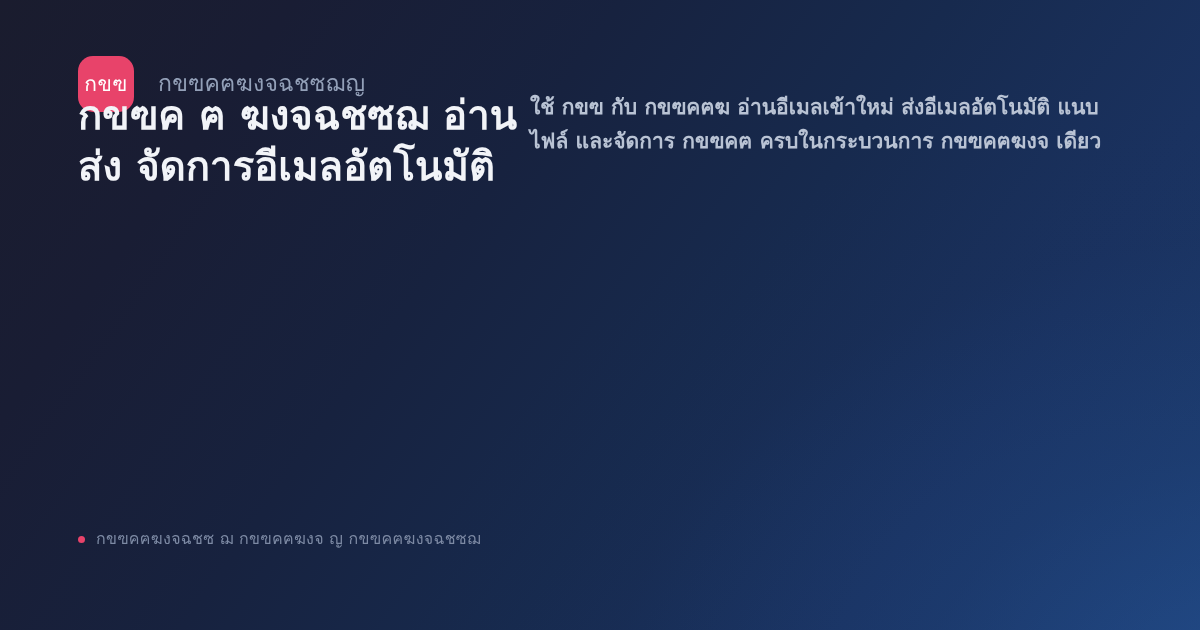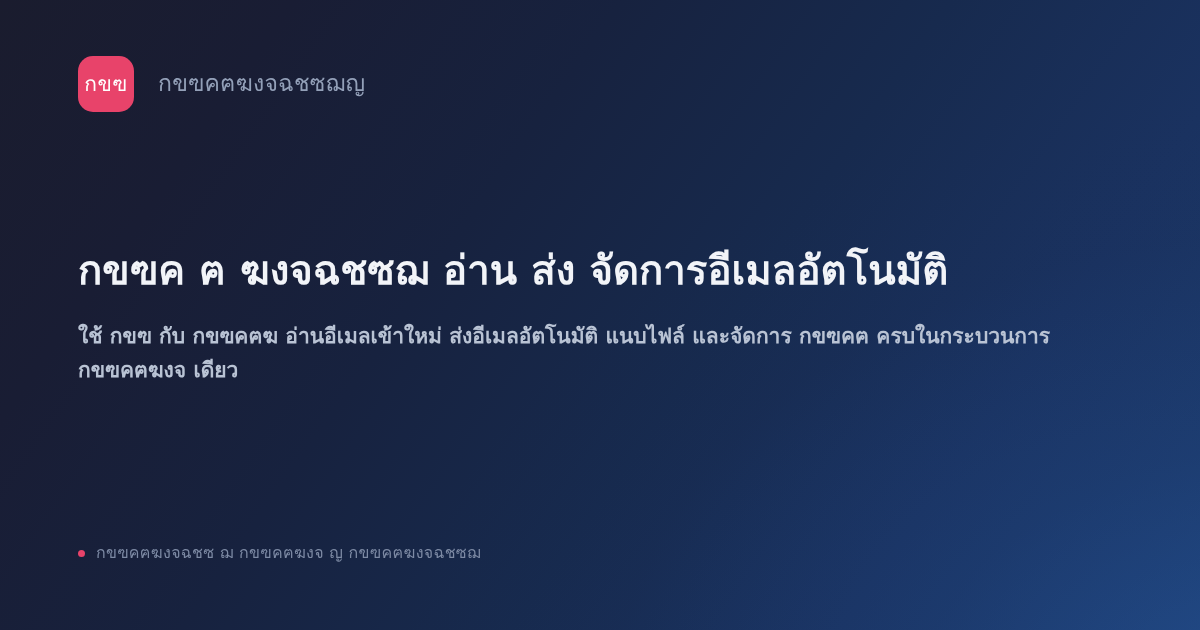--- a/index.html
+++ b/index.html
@@ -83,21 +83,21 @@
     line-height: 1.2;
     color: #93a0b8;
     letter-spacing: 0.2px;
     white-space: nowrap;
   }
 
   
   .content-block {
     flex: 1 1 auto;
     display: flex;
-    flex-direction: column;
+    flex-direction: row;
     justify-content: center;
     margin-top: -22px;
   }
 
   .headline {
     font-size: 40px;
     font-weight: bold;
     line-height: 1.28;
     color: #f2f4f8;
     letter-spacing: 0.1px;
@@ -114,21 +114,21 @@
     max-width: 1040px;
   }
 
   
   .meta-row {
     flex: 0 0 auto;
     display: flex;
     align-items: center;
     gap: 11px;
     height: 22px;
-    margin-bottom: 10px;
+    margin-bottom: 24px;
   }
 
   .meta-dot {
     width: 7px;
     height: 7px;
     border-radius: 50%;
     background: #e8436a;
     flex: 0 0 auto;
   }
 

